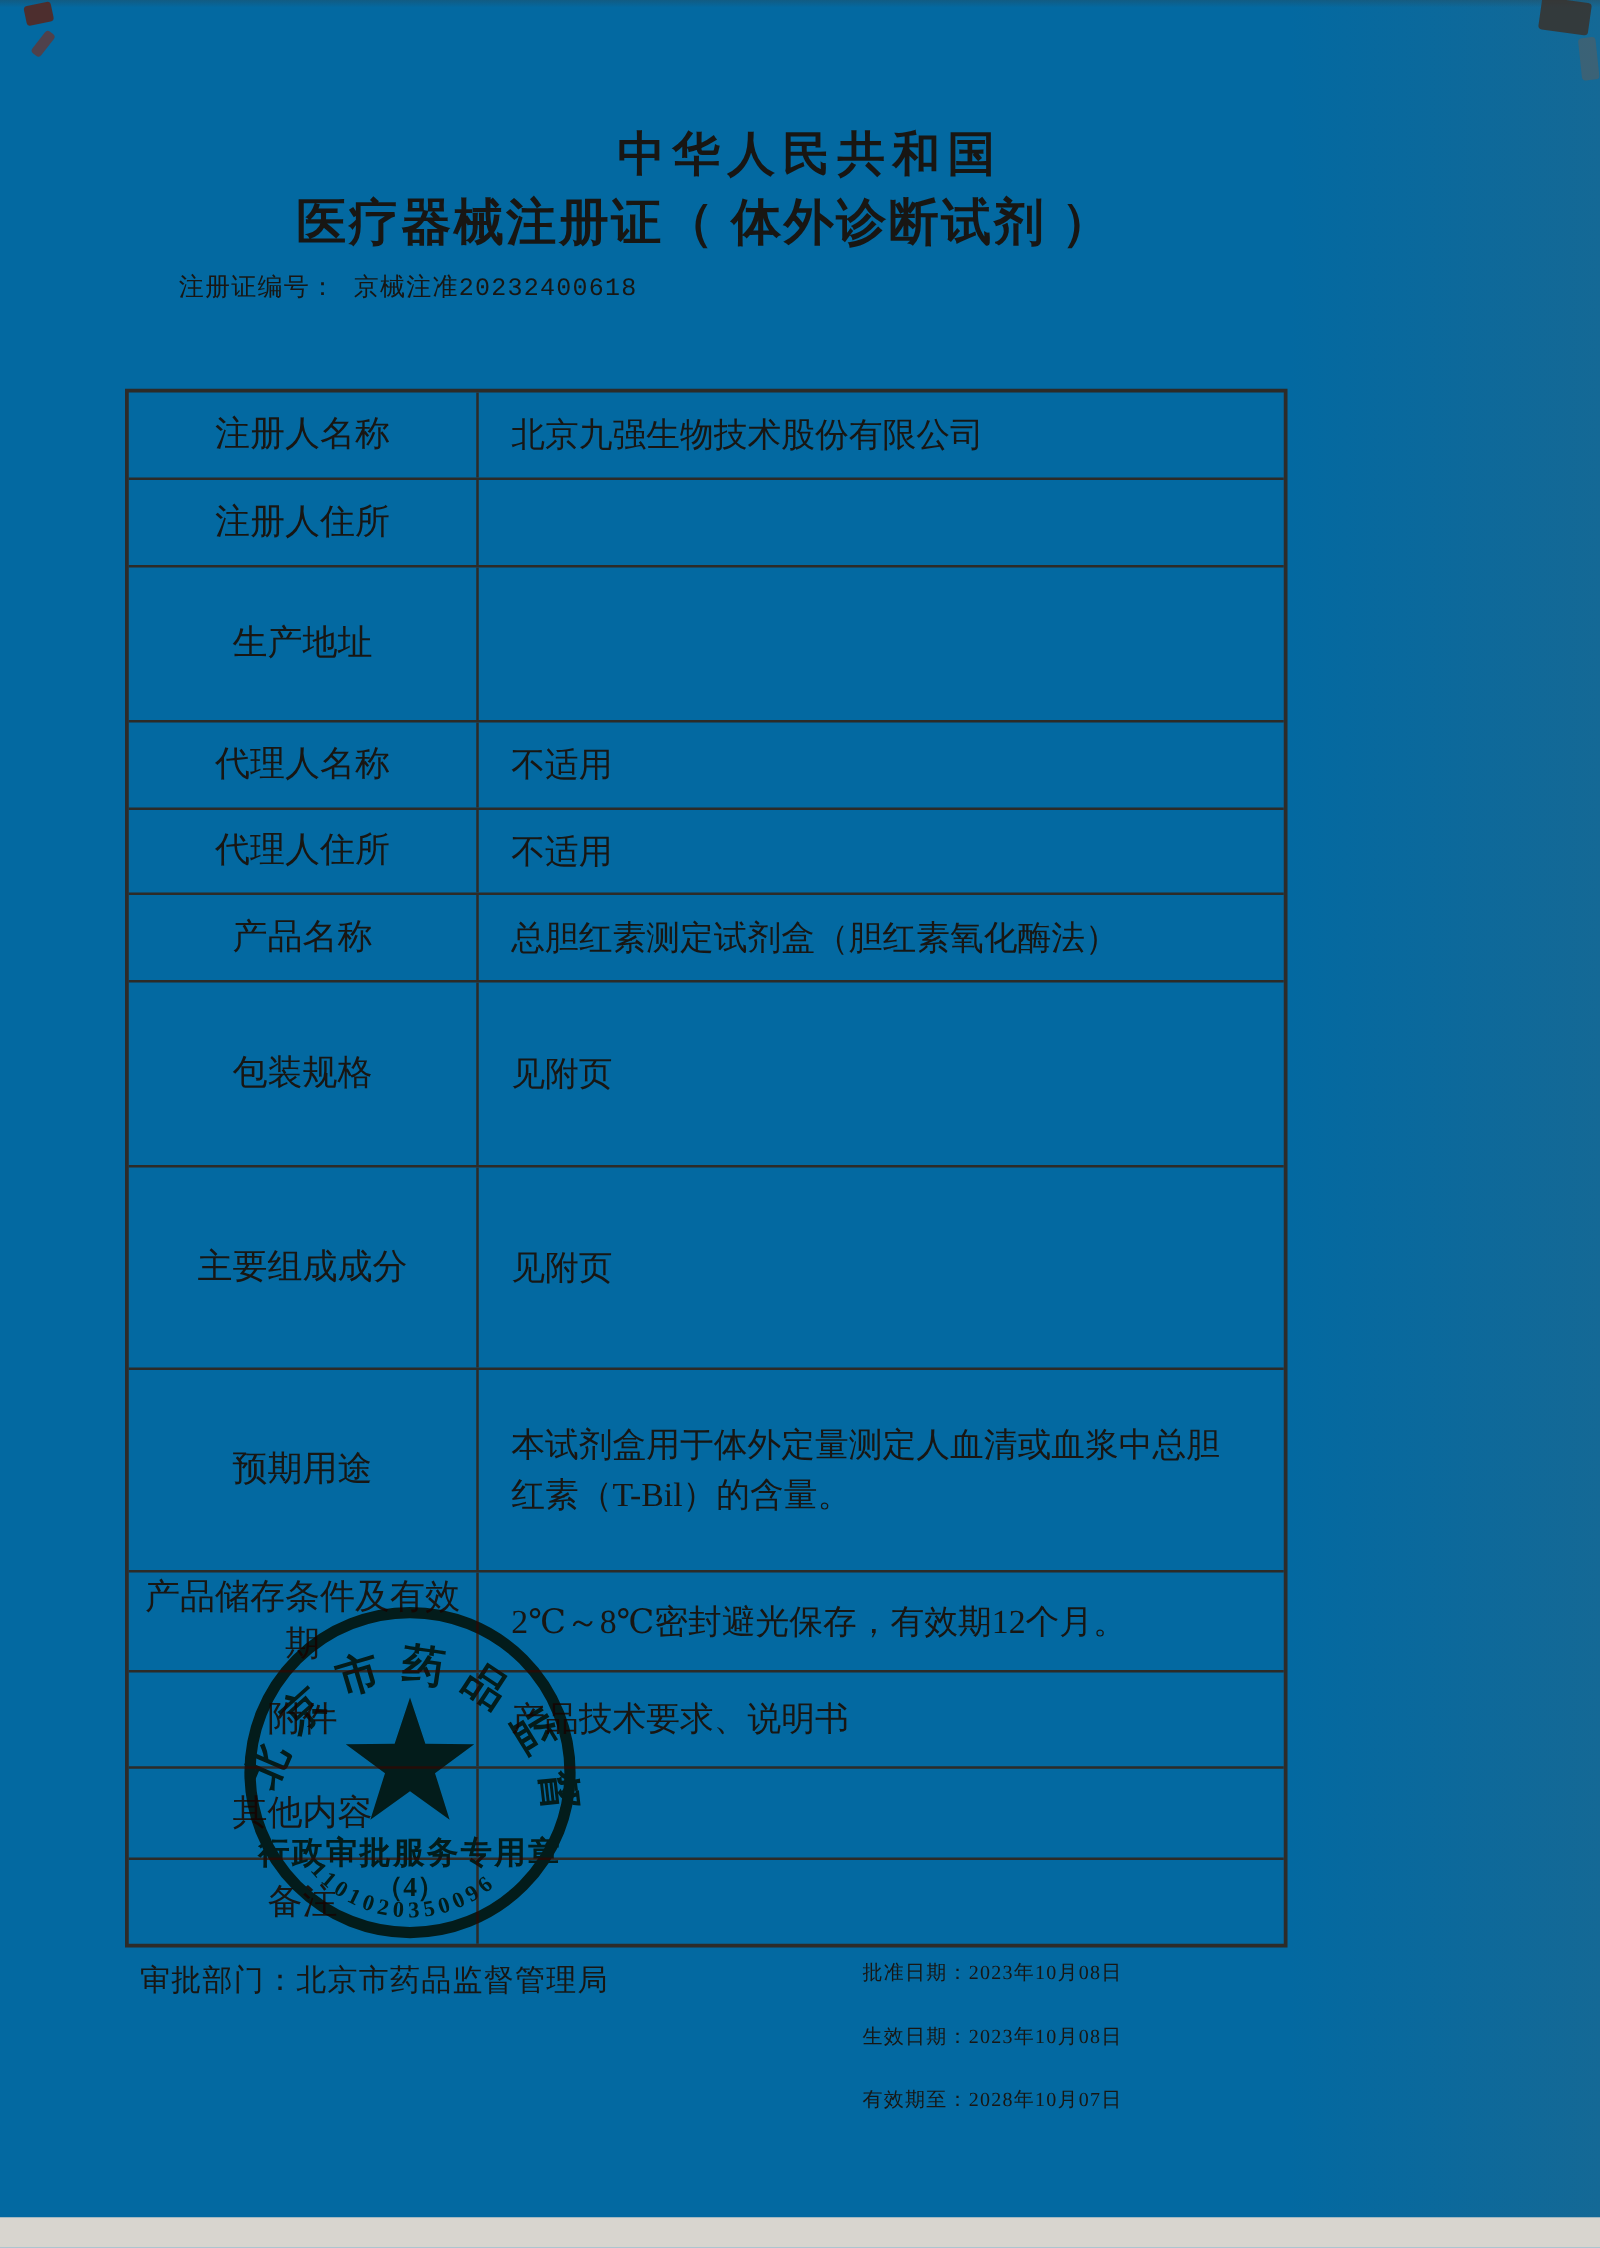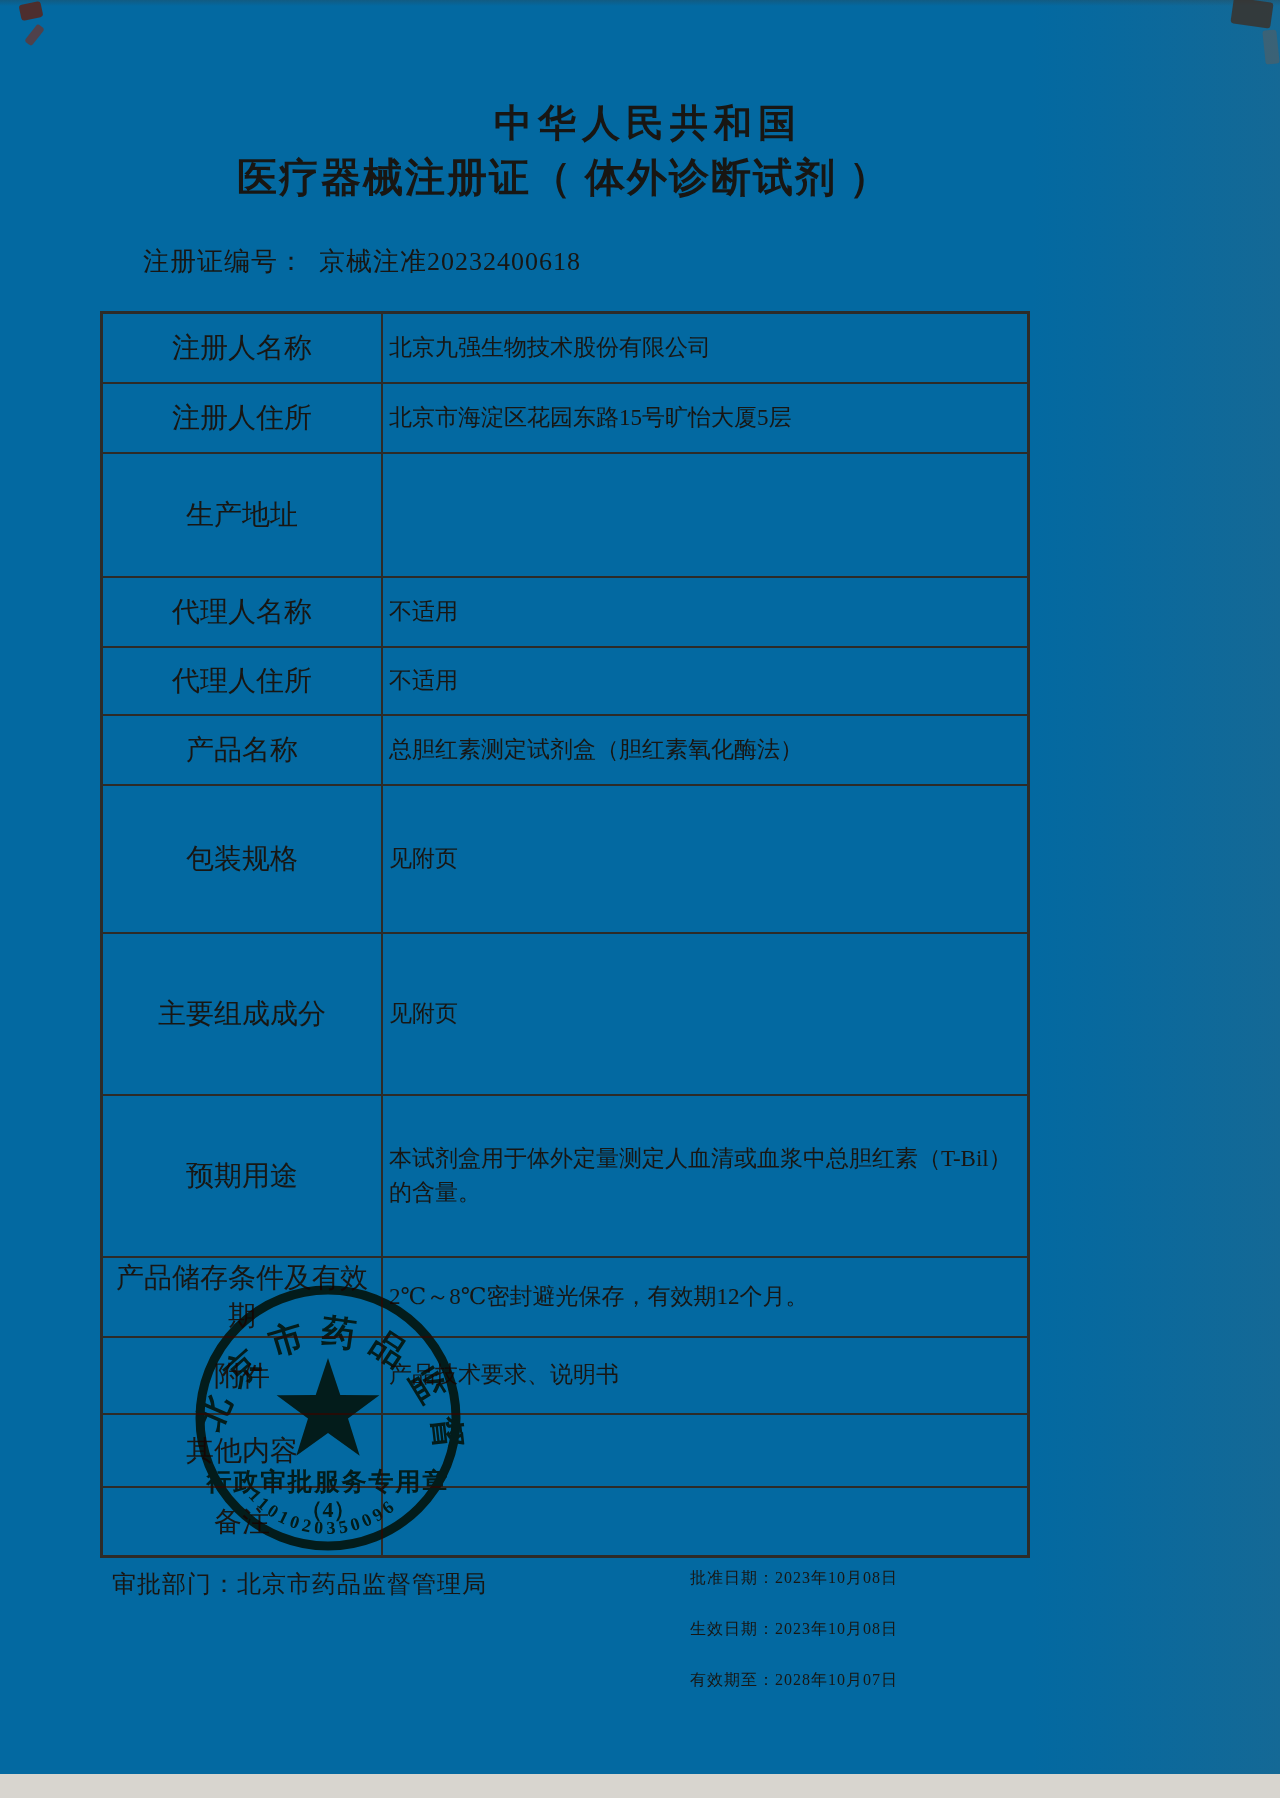--- a/index.html
+++ b/index.html
@@ -36,22 +36,22 @@
     position:absolute;left:0;top:98px;width:100%;
     text-align:center;font-size:38px;font-weight:bold;letter-spacing:6px;
     transform:translateX(8px);
   }
   .title-line2{
     position:absolute;left:0;top:150px;width:100%;
     text-align:center;font-size:40px;font-weight:bold;letter-spacing:2px;
     transform:translateX(-76px);
   }
   .reg-no{
-    position:absolute;left:143px;top:244px;
-    font-size:26px;letter-spacing:1px;
+    position:absolute;left:143px;top:216px;
+    font-size:20px;letter-spacing:1px;font-family:Liberation Mono, monospace;
   }
   .reg-no .num{margin-left:14px;}
 
   .cert-table{
     position:absolute;left:100px;top:311px;width:930px;
     border:3px solid #2d2b28;
     box-sizing:border-box;
   }
   .trow{
     display:flex;
@@ -64,22 +64,22 @@
     border-right:2px solid #2d2b28;
     box-sizing:border-box;
     display:flex;align-items:center;justify-content:center;
     text-align:center;
     font-size:28px;line-height:1.35;
     padding:15px 6px;
   }
   .tvalue{
     flex:1;
     display:flex;align-items:center;
-    font-size:23px;line-height:1.5;
-    padding:6px 6px;
+    font-size:27px;line-height:1.5;
+    padding:6px 26px;
     box-sizing:border-box;
   }
 
   .footer-dept{
     position:absolute;left:112px;top:1568px;
     font-size:24px;letter-spacing:1px;
   }
   .footer-dates{
     position:absolute;left:690px;top:1568px;
     font-size:16px;letter-spacing:1px;
@@ -114,21 +114,20 @@
 
   <div class="cert-table">
 
     <div class="trow" style="height:70px">
       <div class="tlabel">注册人名称</div>
       <div class="tvalue">北京九强生物技术股份有限公司</div>
     </div>
 
     <div class="trow" style="height:70px">
       <div class="tlabel">注册人住所</div>
-      <div class="tvalue">北京市海淀区花园东路15号旷怡大厦5层</div>
     </div>
 
     <div class="trow" style="height:124px">
       <div class="tlabel">生产地址</div>
     </div>
 
     <div class="trow" style="height:70px">
       <div class="tlabel">代理人名称</div>
       <div class="tvalue">不适用</div>
     </div>

